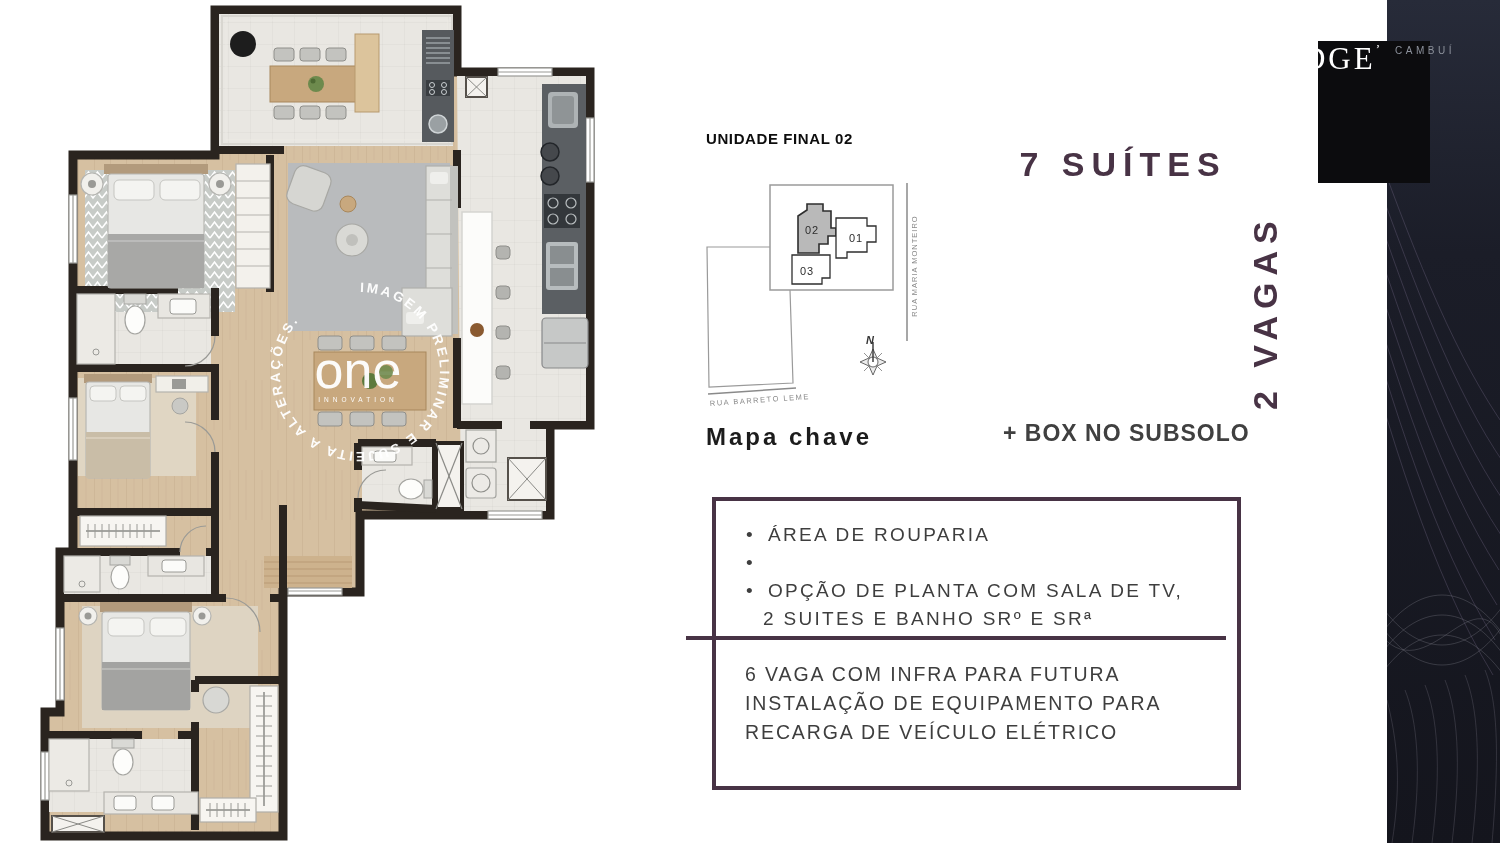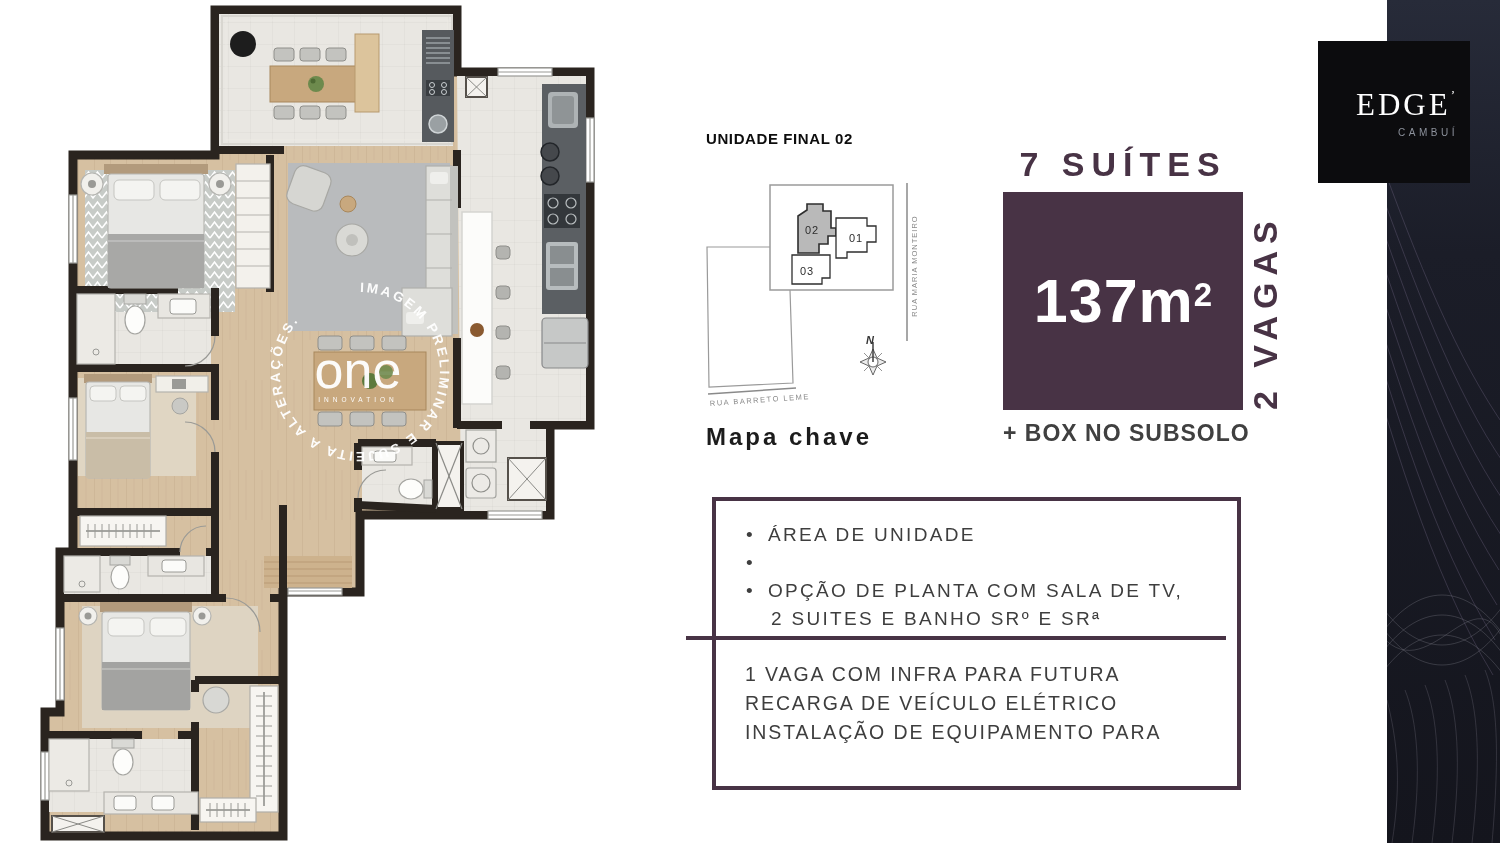--- a/index.html
+++ b/index.html
@@ -25,30 +25,30 @@
          writing-mode:vertical-rl;transform:rotate(180deg);
          font-size:34px;font-weight:bold;color:#483345;letter-spacing:7px;}
   .boxnote{position:absolute;left:1003px;top:420px;font-size:23px;font-weight:bold;
            color:#404040;letter-spacing:1px;}
 
   
   .features{position:absolute;left:712px;top:497px;width:529px;height:293px;
             border:4px solid #483345;box-sizing:border-box;padding:20px 14px 0 30px;}
   .bullet-row{display:flex;font-size:19px;color:#3e3e3e;letter-spacing:2.3px;line-height:28px;}
   .bullet-dot{width:22px;flex:0 0 22px;color:#3e3e3e;}
-  .bullet-cont{margin-left:25px;font-size:19px;color:#3e3e3e;letter-spacing:2.3px;line-height:28px;}
+  .bullet-cont{margin-left:17px;font-size:19px;color:#3e3e3e;letter-spacing:2.3px;line-height:28px;}
   .divider{position:absolute;left:686px;top:636px;width:540px;height:4px;background:#483345;}
   .note{position:absolute;left:745px;top:660px;font-size:19.5px;color:#3e3e3e;
         letter-spacing:1.9px;line-height:29px;}
 
   
   .band{position:absolute;left:1387px;top:0;width:113px;height:843px;
         background:linear-gradient(180deg,#272b39 0%,#1b1d28 30%,#14151d 100%);}
-  .logo-box{position:absolute;left:1318px;top:41px;width:152px;height:142px;background:#0c0c0e;
-            display:flex;flex-direction:column;justify-content:center;z-index:5;}
+  .logo-box{position:absolute;left:1318px;top:41px;width:112px;height:142px;background:#0c0c0e;
+            display:flex;flex-direction:row;justify-content:center;z-index:5;}
   .logo-main{font-family:"Liberation Serif",serif;font-size:31px;color:#ffffff;
              letter-spacing:3px;text-align:right;padding-right:12px;}
   .logo-tick{font-size:13px;vertical-align:top;}
   .logo-sub{font-size:10px;color:#8d929c;letter-spacing:3.5px;text-align:right;
             padding-right:12px;margin-top:4px;}
 </style>
 </head>
 <body>
 
 <div class="canvas">
@@ -423,46 +423,42 @@
       <line x1="187" y1="175" x2="169" y2="193" stroke="#777777" stroke-width="0.8"></line>
       <circle cx="178" cy="184" r="5" fill="#ffffff" stroke="#555555" stroke-width="0.9"></circle>
       <line x1="178" y1="184" x2="178" y2="164" stroke="#333333" stroke-width="1.4"></line>
       <text x="171" y="166" font-size="11" font-weight="bold" font-style="italic" fill="#333333">N</text>
     </g>
   </svg>
 
   <div class="map-caption">Mapa chave</div>
 
   <div class="suites-heading">7 SUÍTES</div>
-  <div class="area-box">
-    <span class="val">137m</span>
-      <sup>2</sup>
-  </div>
   <div class="vagas">2 VAGAS</div>
   <div class="boxnote">+ BOX NO SUBSOLO</div>
 
   <div class="features">
     <div class="bullet-row">
       <span class="bullet-dot">•</span>
-      <span>ÁREA DE UNIDADE</span>
+      <span>ÁREA DE ROUPARIA</span>
     </div>
     <div class="bullet-row">
       <span class="bullet-dot">•</span>
     </div>
     <div class="bullet-row">
       <span class="bullet-dot">•</span>
       <span>OPÇÃO DE PLANTA COM SALA DE TV,</span>
     </div>
     <div class="bullet-cont">2 SUITES E BANHO SRº E SRª</div>
   </div>
   <div class="divider"></div>
   <div class="note">
-    <div>1 VAGA COM INFRA PARA FUTURA</div>
+    <div>6 VAGA COM INFRA PARA FUTURA</div>
+    <div>INSTALAÇÃO DE EQUIPAMENTO PARA</div>
     <div>RECARGA DE VEÍCULO ELÉTRICO</div>
-    <div>INSTALAÇÃO DE EQUIPAMENTO PARA</div>
   </div>
 
   <div class="band">
     <svg viewBox="0 0 113 843" style="position:absolute;left:0;top:0;width:113px;height:843px" aria-hidden="true">
       <g fill="none" stroke="rgba(139,125,160,0.28)" stroke-width="1">
         <path d="M-10,150 C30,260 70,360 120,430"></path>
         <path d="M-14,170 C28,285 66,390 118,465"></path>
         <path d="M-18,190 C24,310 62,420 116,500"></path>
         <path d="M-22,210 C20,335 58,450 114,535"></path>
         <path d="M-26,230 C16,360 54,480 112,570"></path>

